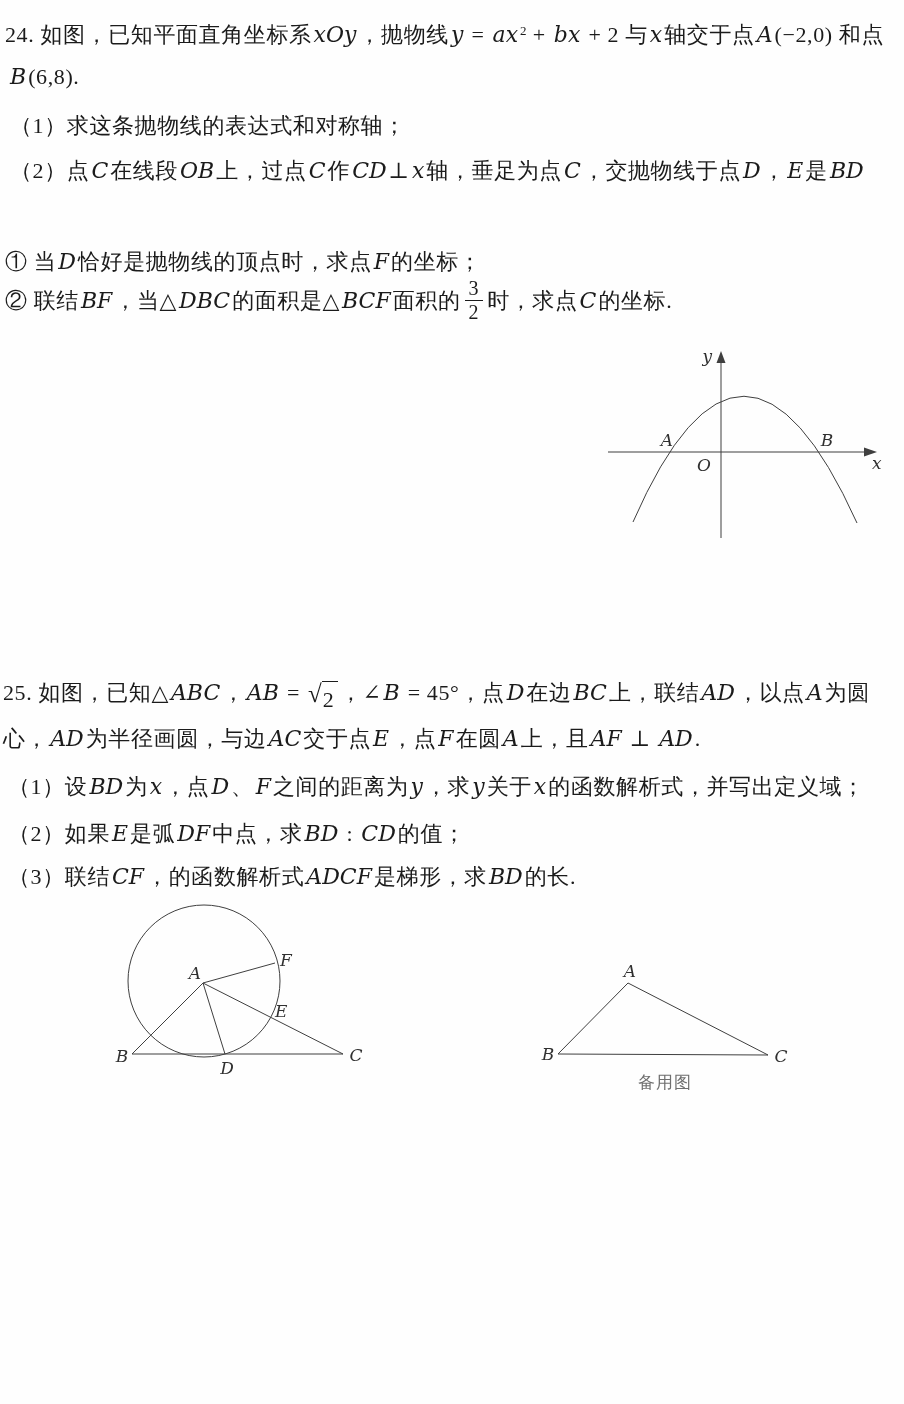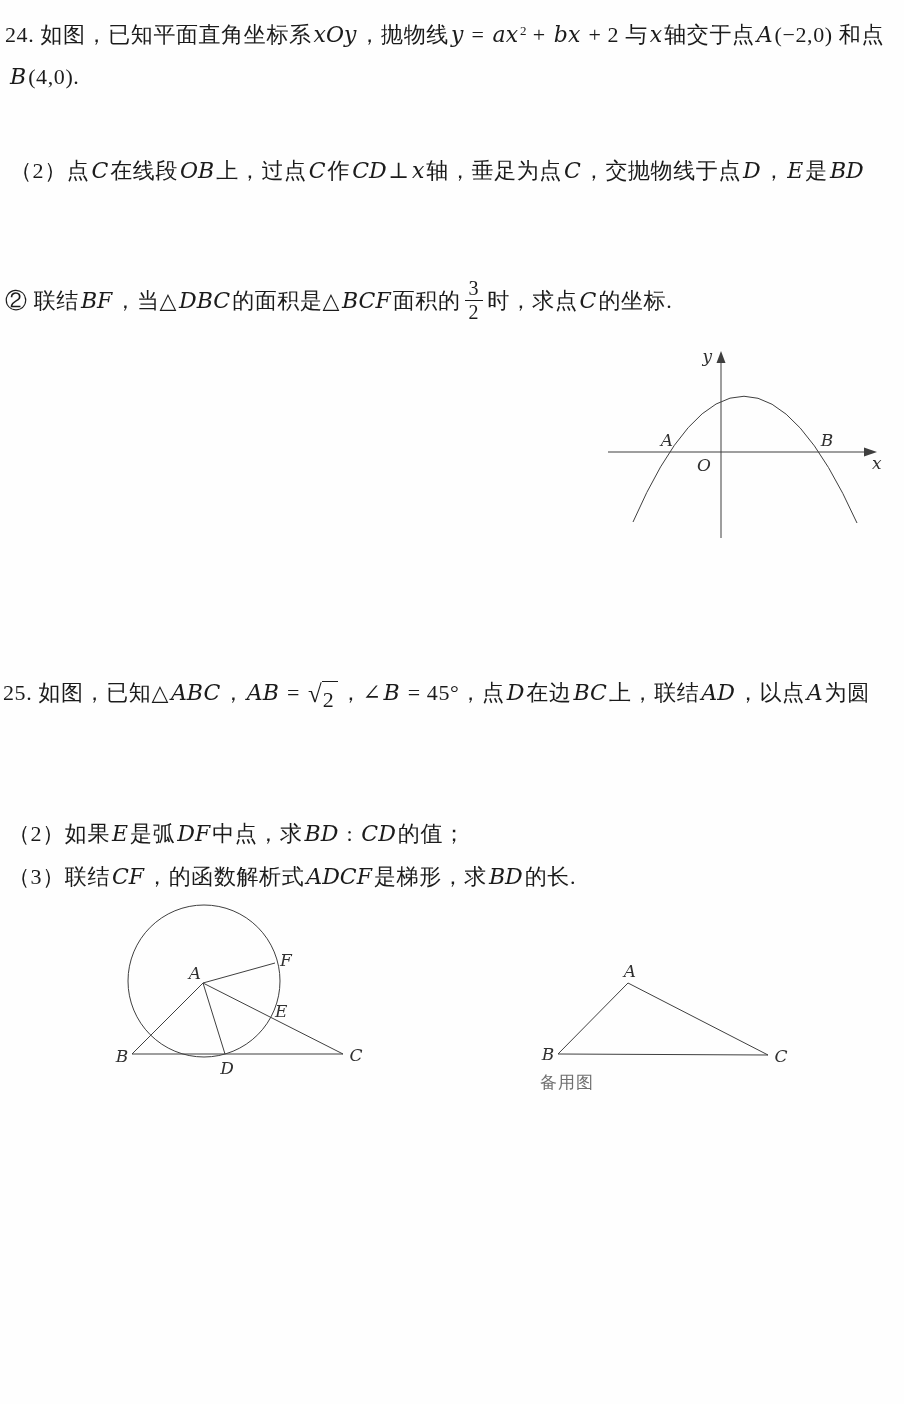--- a/index.html
+++ b/index.html
@@ -31,31 +31,33 @@
   .sqrt .vinc{border-top:1.5px solid #1b1b1b;padding:2px 4px 0 1px;font-style:normal;}
   .fig{position:absolute;}
   .fig line,.fig path,.fig circle{stroke:#3f3f3f;stroke-width:1;fill:none;}
   .fig polygon{fill:#3f3f3f;stroke:none;}
   .mlabel{
     font-family:"DejaVu Serif","Liberation Serif",serif;font-style:italic;
     font-size:17px;fill:#303030;
   }
   .caption{
     position:absolute;font-size:17px;color:#6f6f6f;letter-spacing:1px;
-    text-align:left;
+    text-align:center;
   }
 </style>
 </head>
 <body>
 
 <div class="page">
 
   <div class="line" style="left:5px;top:15px"><span>24. 如图，已知平面直角坐标系</span><span class="it">xOy</span><span>，抛物线</span><span class="it">y</span><span> = </span><span class="it">ax</span><span class="sup">2</span><span> + </span><span class="it">bx</span><span> + 2 与</span><span class="it">x</span><span>轴交于点</span><span class="it">A</span><span>(−2,0) 和点</span></div>
-  <div class="line" style="left:8px;top:61px"><span class="it">B</span><span>(4,0).</span></div>
+  <div class="line" style="left:8px;top:61px"><span class="it">B</span><span>(6,8).</span></div>
+  <div class="line" style="left:10px;top:110px"><span>（1）求这条抛物线的表达式和对称轴；</span></div>
   <div class="line" style="left:10px;top:155px"><span>（2）点</span><span class="it">C</span><span>在线段</span><span class="it">OB</span><span>上，过点</span><span class="it">C</span><span>作</span><span class="it">CD</span><span>⊥</span><span class="it">x</span><span>轴，垂足为点</span><span class="it">C</span><span>，交抛物线于点</span><span class="it">D</span><span>，</span><span class="it">E</span><span>是</span><span class="it">BD</span></div>
+  <div class="line" style="left:5px;top:246px"><span>① 当</span><span class="it">D</span><span>恰好是抛物线的顶点时，求点</span><span class="it">F</span><span>的坐标；</span></div>
   <div class="line" style="left:5px;top:280px"><span>② 联结</span><span class="it">BF</span><span>，当△</span><span class="it">DBC</span><span>的面积是△</span><span class="it">BCF</span><span>面积的</span><span class="frac">
         <span class="num">3</span>
         <span class="den">2</span>
       </span><span>时，求点</span><span class="it">C</span><span>的坐标.</span></div>
 
   <svg class="fig" style="left:600px;top:345px" width="290" height="205" viewBox="0 0 290 205">
     <line x1="8" y1="107" x2="268" y2="107"></line>
     <polygon points="277,107 264,102.5 264,111.5"></polygon>
     <line x1="121" y1="14" x2="121" y2="193"></line>
     <polygon points="121,6 116.5,18 125.5,18"></polygon>
@@ -64,20 +66,22 @@
     <text class="mlabel" x="272" y="124" text-anchor="start">x</text>
     <text class="mlabel" x="104" y="126" text-anchor="middle">O</text>
     <text class="mlabel" x="67" y="101" text-anchor="middle">A</text>
     <text class="mlabel" x="227" y="101" text-anchor="middle">B</text>
   </svg>
 
   <div class="line" style="left:3px;top:677px"><span>25. 如图，已知△</span><span class="it">ABC</span><span>，</span><span class="it">AB</span><span> = </span><span class="sqrt">
         <span class="rad">√</span>
         <span class="vinc">2</span>
       </span><span>，∠</span><span class="it">B</span><span> = 45°，点</span><span class="it">D</span><span>在边</span><span class="it">BC</span><span>上，联结</span><span class="it">AD</span><span>，以点</span><span class="it">A</span><span>为圆</span></div>
+  <div class="line" style="left:3px;top:723px"><span>心，</span><span class="it">AD</span><span>为半径画圆，与边</span><span class="it">AC</span><span>交于点</span><span class="it">E</span><span>，点</span><span class="it">F</span><span>在圆</span><span class="it">A</span><span>上，且</span><span class="it">AF</span><span> ⊥ </span><span class="it">AD</span><span>.</span></div>
+  <div class="line" style="left:8px;top:771px"><span>（1）设</span><span class="it">BD</span><span>为</span><span class="it">x</span><span>，点</span><span class="it">D</span><span>、</span><span class="it">F</span><span>之间的距离为</span><span class="it">y</span><span>，求</span><span class="it">y</span><span>关于</span><span class="it">x</span><span>的函数解析式，并写出定义域；</span></div>
   <div class="line" style="left:8px;top:818px"><span>（2）如果</span><span class="it">E</span><span>是弧</span><span class="it">DF</span><span>中点，求</span><span class="it">BD</span><span> : </span><span class="it">CD</span><span>的值；</span></div>
   <div class="line" style="left:8px;top:861px"><span>（3）联结</span><span class="it">CF</span><span>，的函数解析式</span><span class="it">ADCF</span><span>是梯形，求</span><span class="it">BD</span><span>的长.</span></div>
 
   <svg class="fig" style="left:95px;top:895px" width="275" height="200" viewBox="0 0 275 200">
     <circle cx="109" cy="86" r="76"></circle>
     <line x1="37" y1="159" x2="248" y2="159"></line>
     <line x1="37" y1="159" x2="108" y2="88"></line>
     <line x1="108" y1="88" x2="130" y2="159"></line>
     <line x1="108" y1="88" x2="180" y2="68"></line>
     <line x1="108" y1="88" x2="248" y2="159"></line>

